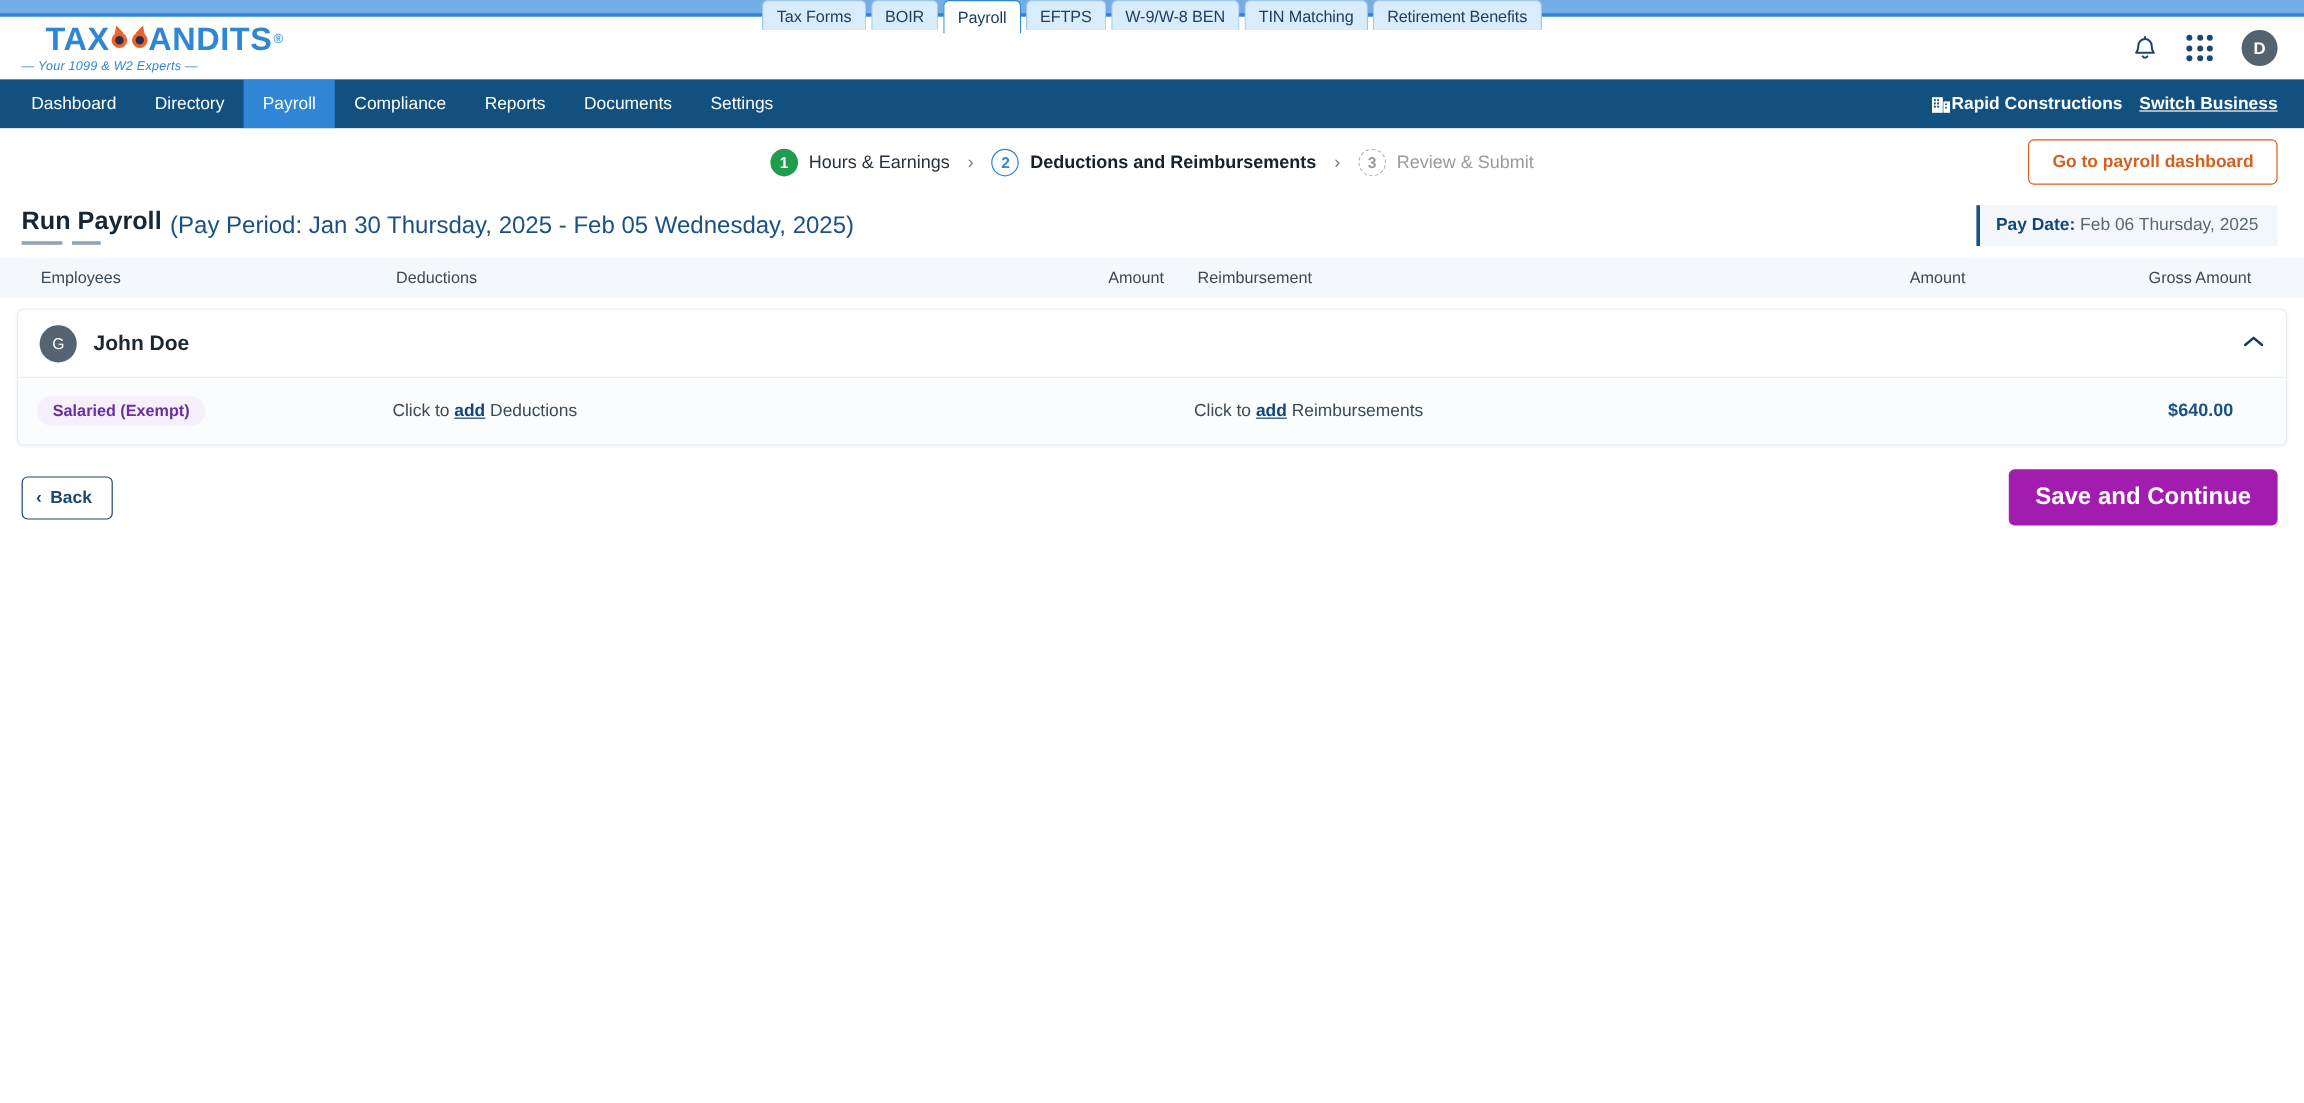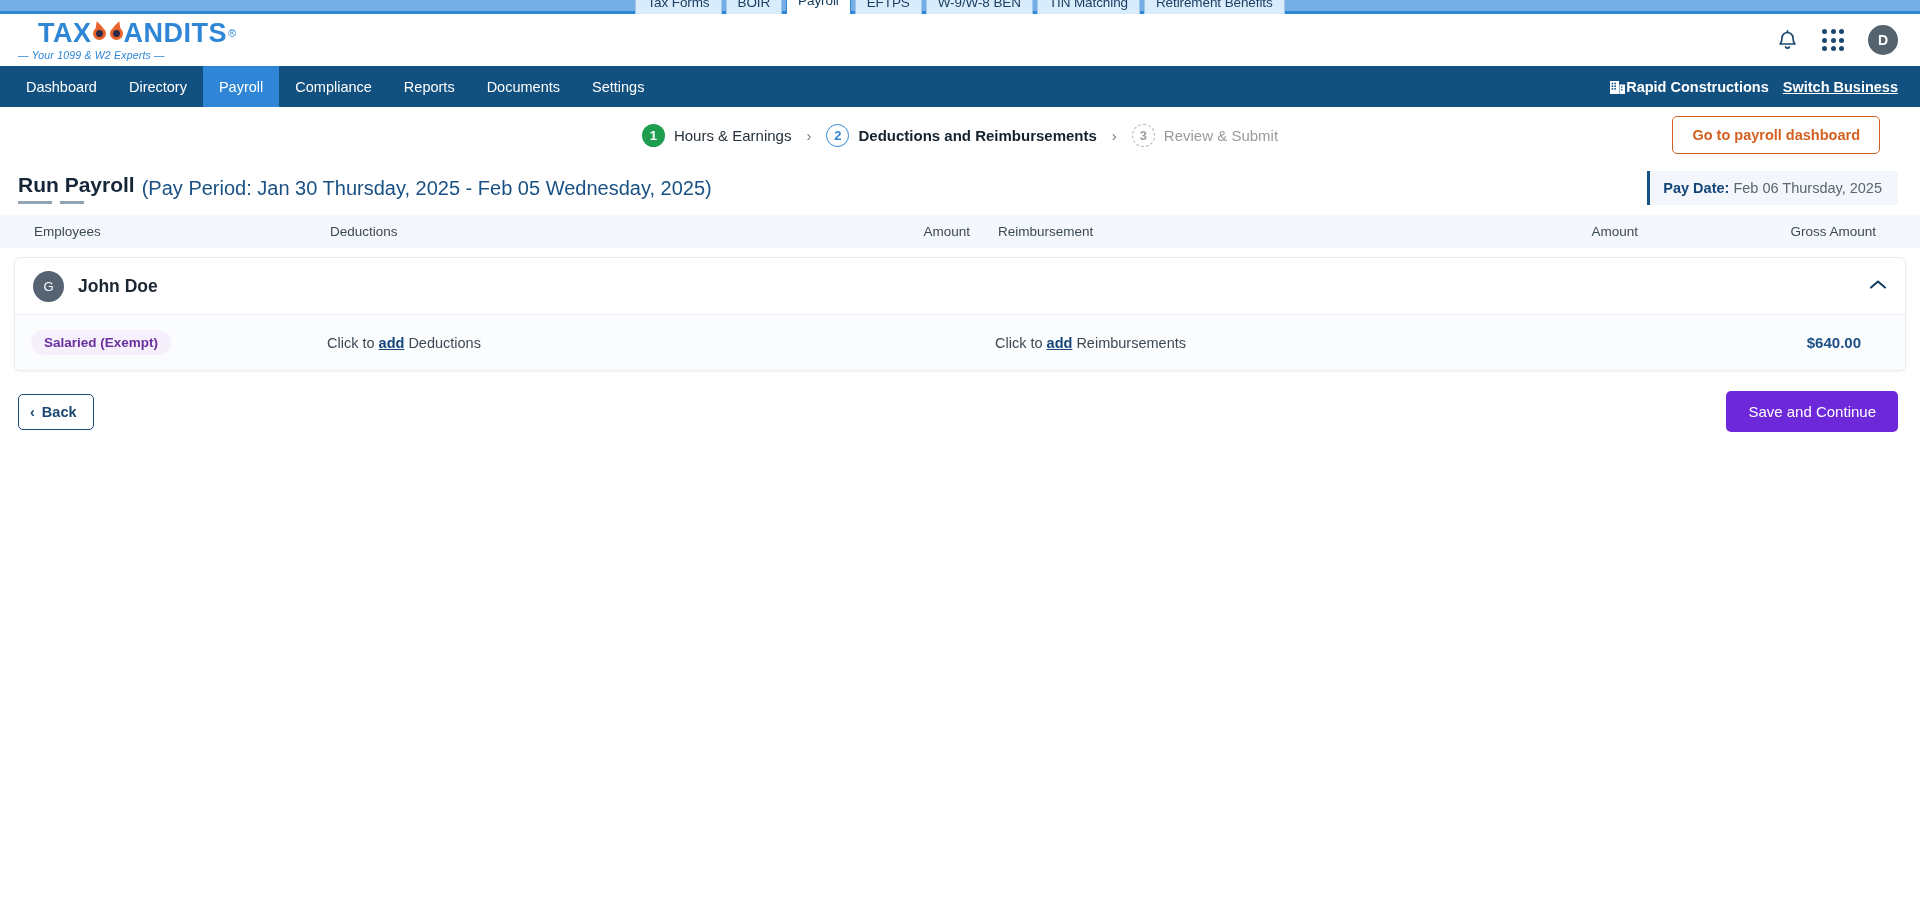--- a/index.html
+++ b/index.html
@@ -9,21 +9,20 @@
     background: #ffffff;
     font-family: "Liberation Sans", sans-serif;
     overflow: hidden;
   }
 
   
   .product-strip {
     height: 14px;
     background: #74aee4;
     display: flex;
-    align-items: flex-end;
     justify-content: center;
     gap: 4px;
     padding: 0 0 0 0;
     position: relative;
   }
   .product-strip::after {
     content: "";
     position: absolute;
     left: 0; right: 0; bottom: 0;
     height: 3px;
@@ -190,21 +189,21 @@
   }
   .step-num.done { background: #1f9d4e; color: #fff; }
   .step-num.current { border: 1.5px solid #2f86d6; color: #2f86d6; background: #fff; }
   .step-num.todo { border: 1.5px dashed #b4b4b4; color: #9a9a9a; background: #fff; }
   .step-label { font-size: 15px; color: #26313b; }
   .step-label.current { font-weight: bold; color: #14222e; }
   .step-label.todo { color: #9a9a9a; }
   .step-chev { color: #6f7b85; font-size: 15px; margin: 0 2px; }
   .dash-btn {
     position: absolute;
-    right: 40px;
+    right: 22px;
     border: 1px solid #d4601f;
     color: #d4601f;
     background: #ffffff;
     border-radius: 5px;
     font-size: 14.5px;
     font-weight: bold;
     padding: 10px 19px;
     white-space: nowrap;
   }
 
@@ -328,26 +327,26 @@
     color: #1b4872;
     background: #ffffff;
     border-radius: 5px;
     font-size: 14.5px;
     font-weight: bold;
     padding: 9px 16px 9px 11px;
     display: flex; align-items: center; gap: 7px;
   }
   .save-btn {
     margin-left: auto;
-    background: #6d28d9;
+    background: #a21caf;
     color: #ffffff;
     border: none;
     border-radius: 5px;
-    font-size: 15px;
-    font-weight: normal;
+    font-size: 20px;
+    font-weight: bold;
     padding: 12px 22px;
   }
 </style>
 </head>
 <body>
 
 <div class="product-strip">
   <div class="ptab">Tax Forms</div>
   <div class="ptab">BOIR</div>
   <div class="ptab active">Payroll</div>

